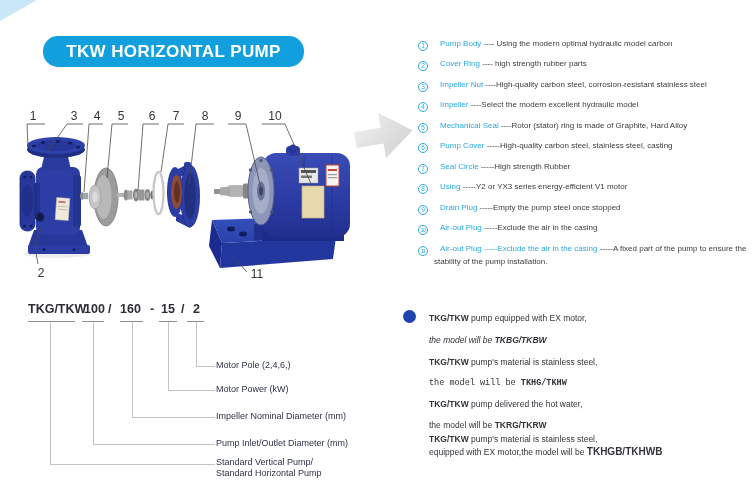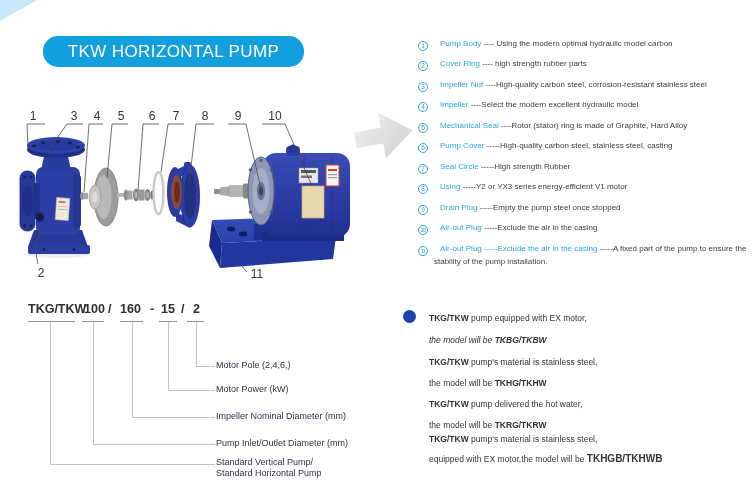--- a/index.html
+++ b/index.html
@@ -5,21 +5,21 @@
   html,body{margin:0;padding:0;background:#fff;}
   .page{position:relative;width:756px;height:500px;background:#ffffff;overflow:hidden;
         font-family:"Liberation Sans",sans-serif;color:#3a3a3a;}
 
   
   .corner-svg{position:absolute;left:0;top:0;}
 
   
   .banner{position:absolute;left:43px;top:36px;width:261px;height:31px;background:#119fdd;
           border-radius:15px;display:flex;align-items:center;justify-content:center;}
-  .banner-text{color:#ffffff;font-weight:normal;font-size:17px;letter-spacing:.4px;}
+  .banner-text{color:#ffffff;font-weight:bold;font-size:17px;letter-spacing:.4px;}
 
   
   .diagram-svg{position:absolute;left:0;top:95px;}
 
   
   .parts{position:absolute;left:418px;top:0;width:338px;height:280px;}
   .part-row{position:absolute;left:0;width:336px;font-size:8px;line-height:11px;
             padding-left:16px;text-indent:-16px;color:#3c3c3c;}
   .pnum{display:inline-block;box-sizing:border-box;width:10px;height:10px;border:1px solid #2aa7e0;
         border-radius:50%;color:#2aa7e0;font-size:6.5px;line-height:8.5px;text-align:center;
@@ -259,20 +259,20 @@
     <span class="mc-label" style="top:438px">Pump Inlet/Outlet Diameter (mm)</span>
     <span class="mc-label" style="top:457px">Standard Vertical Pump/</span>
     <span class="mc-label" style="top:468px">Standard Horizontal Pump</span>
   </div>
 
   <div class="notes-dot"></div>
   <div class="notes">
       <div class="note-line" style="top: 313px;"><span class="b">TKG/TKW</span><span> pump equipped with EX motor,</span></div>
       <div class="note-line" style="top: 335px; font-style: italic;"><span>the model will be </span><span class="b">TKBG/TKBW</span></div>
       <div class="note-line" style="top: 357px;"><span class="b">TKG/TKW</span><span> pump's material is stainless steel,</span></div>
-      <div class="note-line" style="top: 378px;"><span>the model will be </span><span class="b">TKHG/TKHW</span></div>
+      <div class="note-line" style="top: 378px; font-family: Liberation Mono, monospace;"><span>the model will be </span><span class="b">TKHG/TKHW</span></div>
       <div class="note-line" style="top: 399px;"><span class="b">TKG/TKW</span><span> pump delivered the hot water,</span></div>
       <div class="note-line" style="top: 420px;"><span>the model will be </span><span class="b">TKRG/TKRW</span></div>
       <div class="note-line" style="top: 434px;"><span class="b">TKG/TKW</span><span> pump's material is stainless steel,</span></div>
-      <div class="note-line" style="top: 446px; margin-top: 7px;"><span>equipped with EX motor,the model will be </span><span class="big">TKHGB/TKHWB</span></div>
+      <div class="note-line" style="top: 446px;"><span>equipped with EX motor,the model will be </span><span class="big">TKHGB/TKHWB</span></div>
     </div>
 
 </div>
 
 </body></html>

